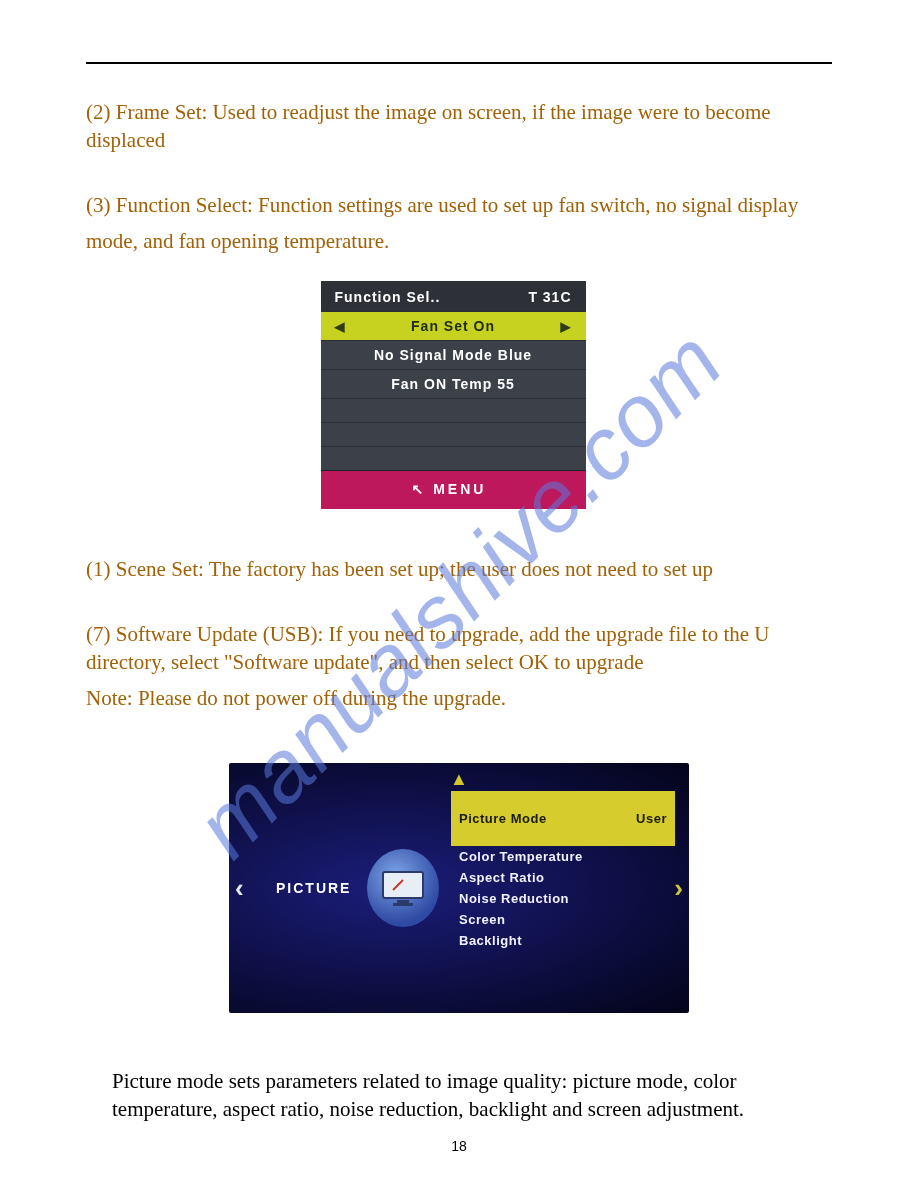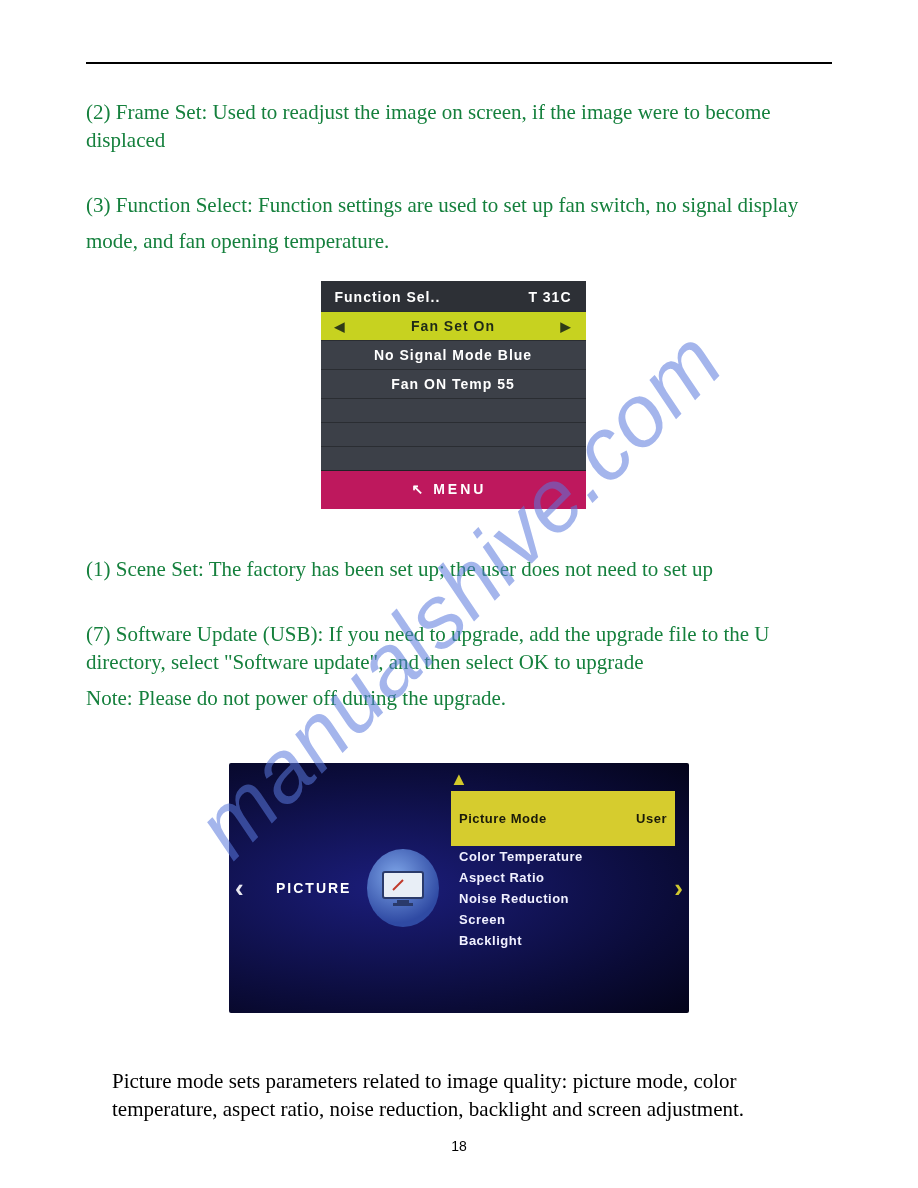--- a/index.html
+++ b/index.html
@@ -22,21 +22,21 @@
     margin-bottom: 28px;
     letter-spacing: 0.3px;
   }
   .rule {
     border: none;
     border-top: 2px solid #000;
     margin-bottom: 34px;
   }
   .para {
     font-size: 21px;
-    color: #15803d;
+    color: #a16207;
     line-height: 1.35;
     margin-bottom: 20px;
   }
   .para.tight { margin-bottom: 8px; }
   .para.gap { margin-top: 36px; }
   .center-block { display: flex; justify-content: center; }
 
   
   .menu1 {
     width: 265px;

